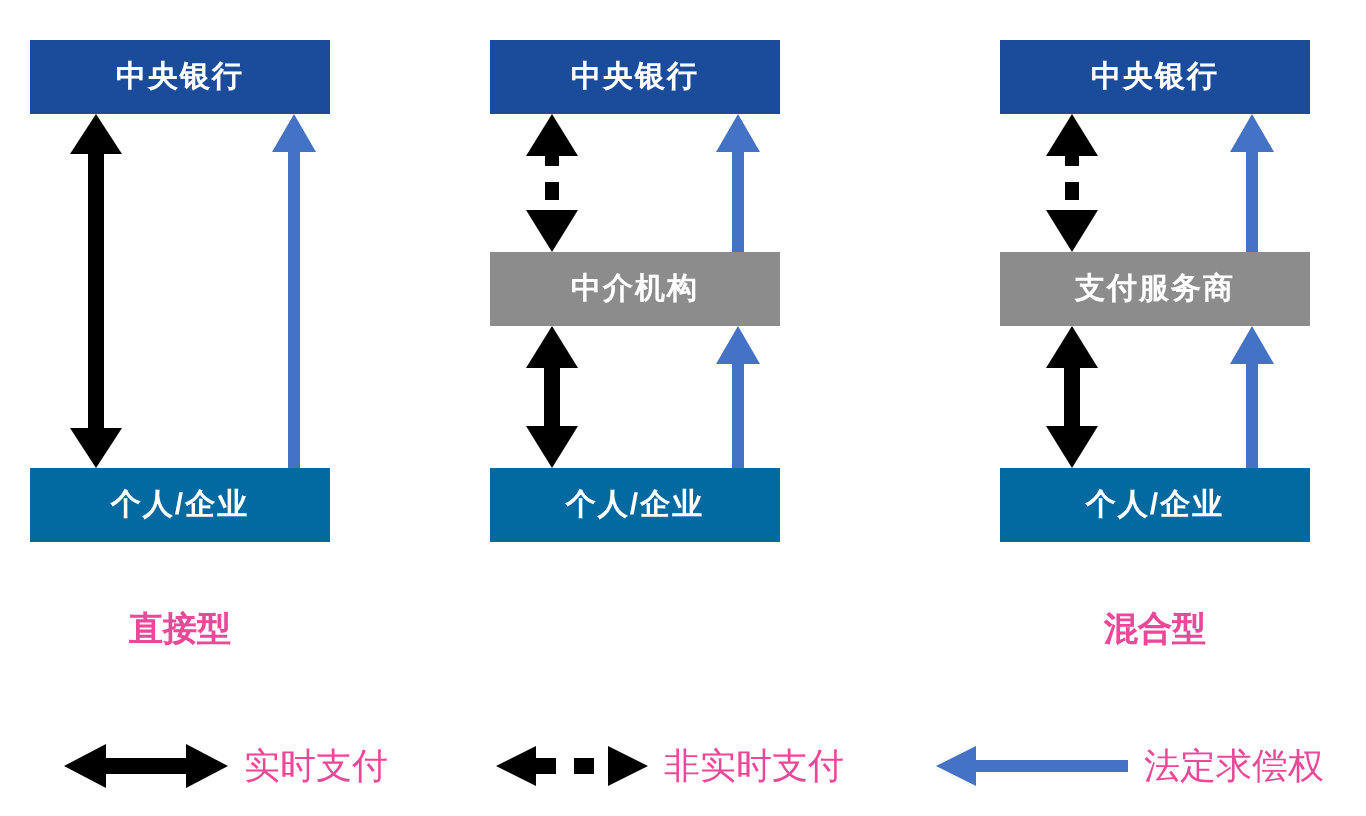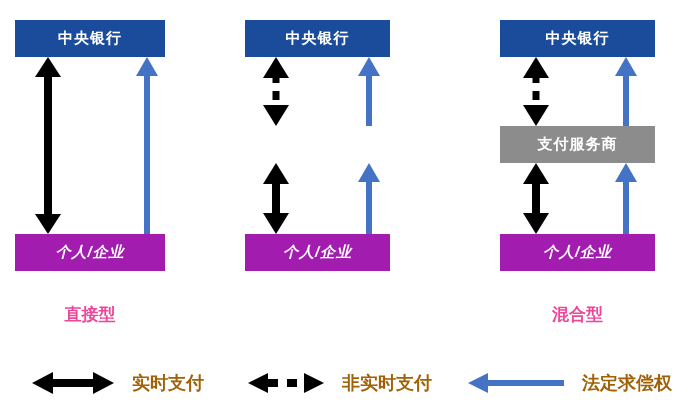--- a/index.html
+++ b/index.html
@@ -31,21 +31,21 @@
     align-items: center;
     justify-content: center;
     color: #ffffff;
     font-weight: bold;
     font-size: 15px;
     letter-spacing: 1px;
     white-space: nowrap;
   }
   .node.bank   { background: #1B4C9B; }
   .node.mid    { background: #8C8C8C; }
-  .node.user   { background: #a21caf; font-style: italic; }
+  .node.user   { background: #0369a1; }
 
   .col-label {
     position: absolute;
     font-size: 17px;
     font-weight: bold;
     color: #ec4899;
     white-space: nowrap;
     text-align: center;
   }
 
@@ -58,24 +58,24 @@
   }
   .legend-item {
     position: absolute;
     top: 0;
     height: 50px;
     display: flex;
     align-items: center;
   }
   .legend-text {
     font-size: 18px;
-    font-weight: bold;
-    color: #a16207;
+    font-weight: normal;
+    color: #ec4899;
     white-space: nowrap;
-    margin-left: 18px;
+    margin-left: 8px;
   }
   .arrow-svg { display: block; }
 </style>
 </head>
 <body>
 
 <div id="diagram">
 
   <div class="col" style="left:15px; width:150px;">
 
@@ -94,20 +94,21 @@
       <polygon points="15,0 4,19 26,19" fill="#4472C4"></polygon>
     </svg>
 
     <div class="col-label" style="left:0; top:303px; width:150px;">直接型</div>
   </div>
 
   <div class="col" style="left:245px; width:145px;">
 
     <div class="node bank" style="left:0; top:20px; width:145px; height:37px;">中央银行</div>
 
+    <div class="node mid" style="left:0; top:126px; width:145px; height:37px;">中介机构</div>
 
     <div class="node user" style="left:0; top:234px; width:145px; height:37px;">个人/企业</div>
 
     <svg class="arrow-svg" style="position:absolute; left:14px; top:57px;" width="34" height="69" viewBox="0 0 34 69">
       <line x1="17" y1="17" x2="17" y2="52" stroke="#000000" stroke-width="7" stroke-dasharray="9 8"></line>
       <polygon points="17,0 4,21 30,21" fill="#000000"></polygon>
       <polygon points="17,69 4,48 30,48" fill="#000000"></polygon>
     </svg>
 
     <svg class="arrow-svg" style="position:absolute; left:109px; top:57px;" width="30" height="69" viewBox="0 0 30 69">

